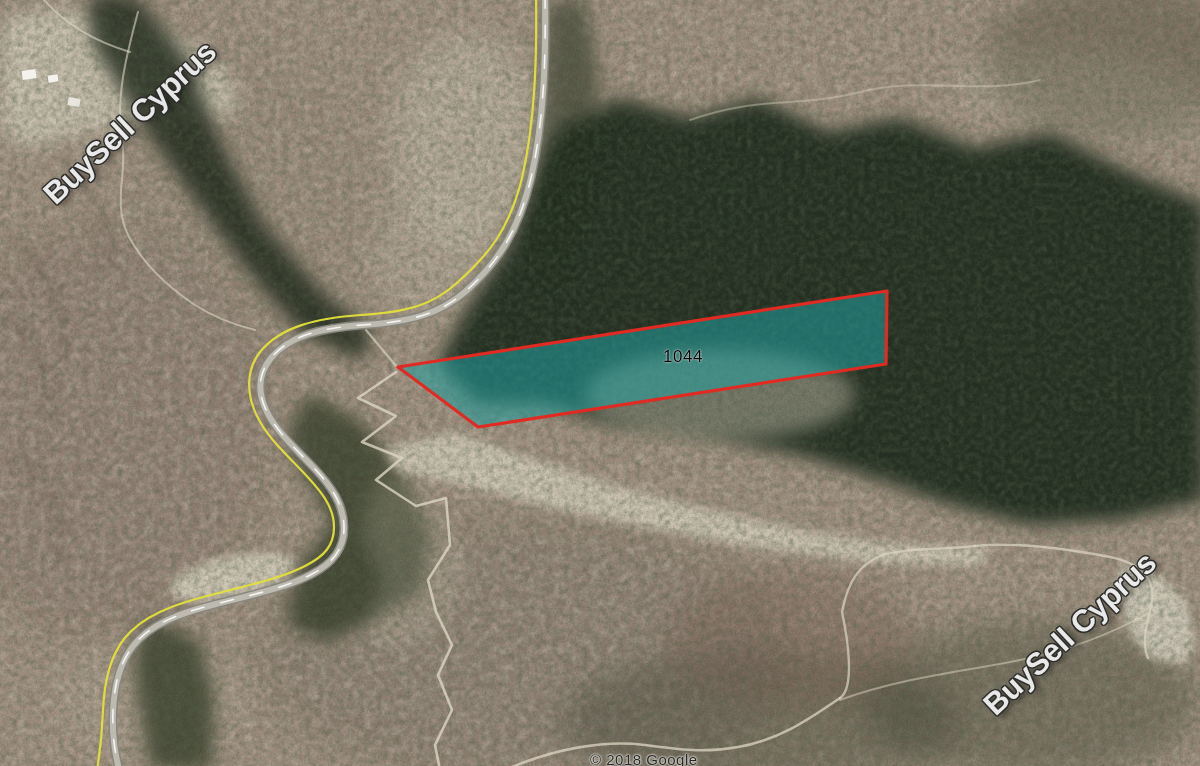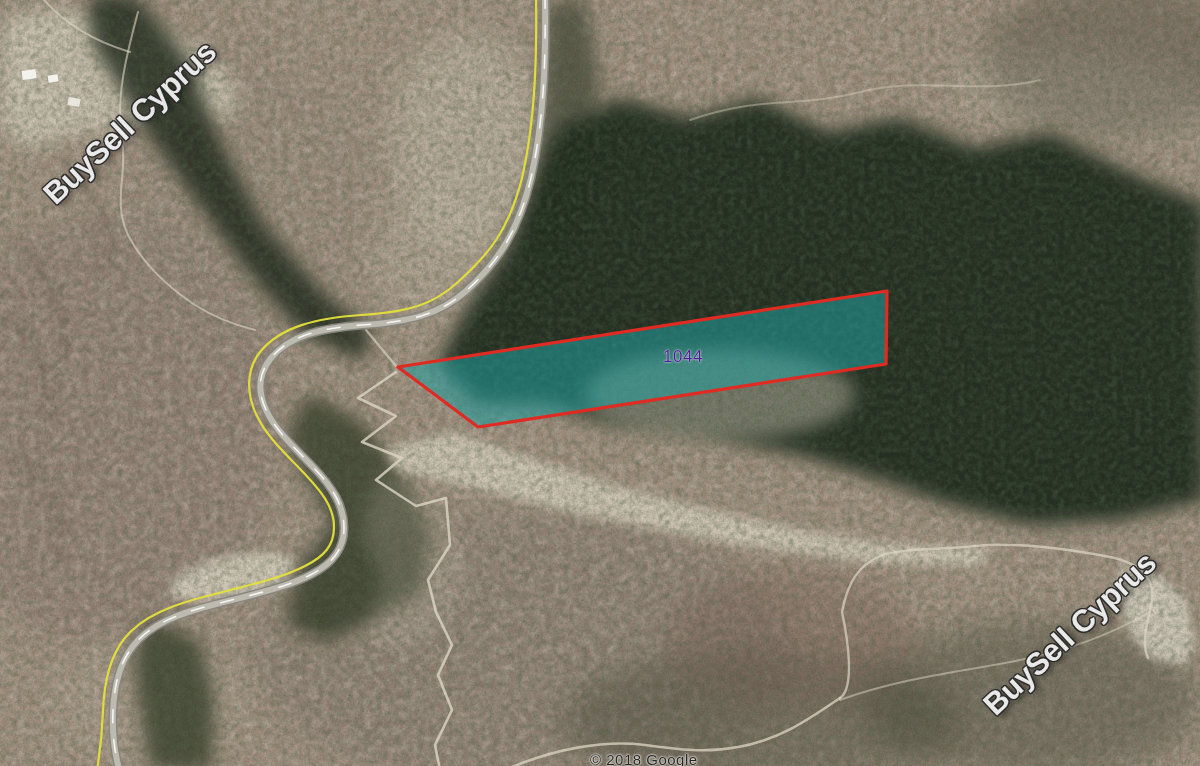--- a/index.html
+++ b/index.html
@@ -9,21 +9,21 @@
   }
   .stage svg{position:absolute;left:0;top:0;display:block;}
   
   #plot-poly{
     fill:rgba(32,160,160,0.55);
     stroke:#e12a22;stroke-width:3.2;stroke-linejoin:round;
     cursor:pointer;
   }
   .plot-label{
     position:absolute;left:683px;top:357px;transform:translate(-50%,-50%);
-    font-size:17px;font-weight:400;letter-spacing:.5px;color:#4c1d95;
+    font-size:17px;font-weight:400;letter-spacing:.5px;color:#000000;
     text-shadow:0 0 2px rgba(255,255,255,.85),0 0 1px rgba(255,255,255,.7);
     white-space:nowrap;pointer-events:none;
   }
   .watermark{
     position:absolute;white-space:nowrap;
     font-weight:700;font-size:31px;letter-spacing:-.5px;color:#ededed;
     text-shadow:
       -1.5px 0 0 #2b2b2b, 1.5px 0 0 #2b2b2b,
       0 -1.5px 0 #2b2b2b, 0 1.5px 0 #2b2b2b,
       -1px -1px 0 #2b2b2b, 1px 1px 0 #2b2b2b,

